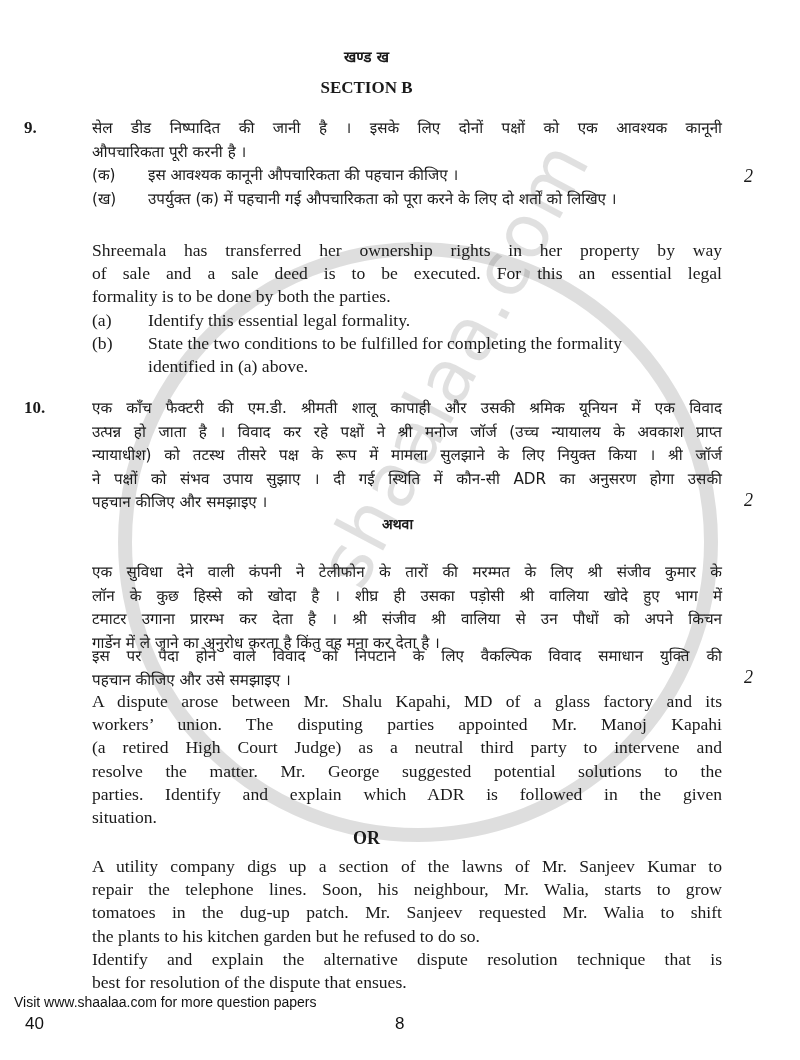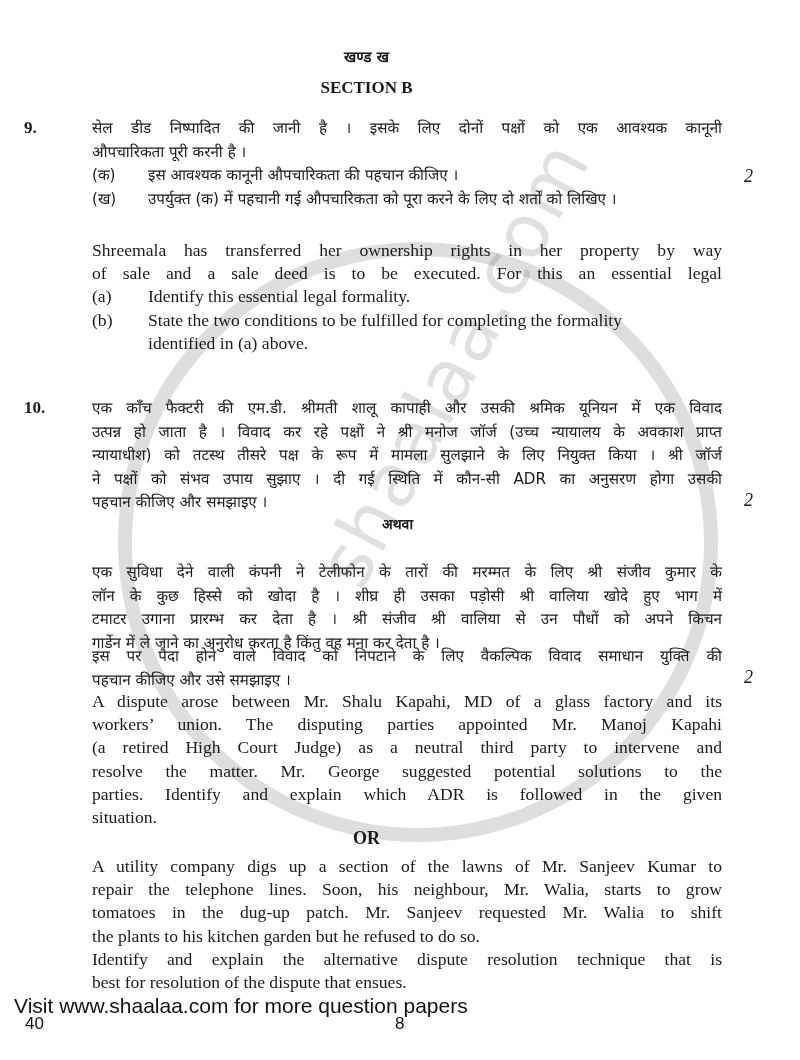--- a/index.html
+++ b/index.html
@@ -49,20 +49,21 @@
     <div class="sub">
       <span class="lbl">(ख)</span>
       <span style="white-space:nowrap">उपर्युक्त (क) में पहचानी गई औपचारिकता को पूरा करने के लिए दो शर्तों को लिखिए ।</span>
     </div>
   </div>
   <div class="marks" style="top:166px;">2</div>
 
   <div class="block en" style="top:239px;">
     <span class="line just">Shreemala has transferred her ownership rights in her property by way</span>
     <span class="line just">of sale and a sale deed is to be executed. For this an essential legal</span>
+    <span class="line">formality is to be done by both the parties.</span>
     <div class="sub">
       <span class="lbl">(a)</span>
       <span>Identify this essential legal formality.</span>
     </div>
     <div class="sub">
       <span class="lbl">(b)</span>
       <span>
         <span class="line just">State the two conditions to be fulfilled for completing the formality</span>
         <span class="line">identified in (a) above.</span>
       </span>
@@ -108,15 +109,15 @@
     <span class="line just">A utility company digs up a section of the lawns of Mr. Sanjeev Kumar to</span>
     <span class="line just">repair the telephone lines. Soon, his neighbour, Mr. Walia, starts to grow</span>
     <span class="line just">tomatoes in the dug-up patch. Mr. Sanjeev requested Mr. Walia to shift</span>
     <span class="line">the plants to his kitchen garden but he refused to do so.</span>
     <span class="line just">Identify and explain the alternative dispute resolution technique that is</span>
     <span class="line">best for resolution of the dispute that ensues.</span>
   </div>
 
   <div class="footer" style="left:25px; top:1014px;">40</div>
   <div class="footer" style="left:395px; top:1014px;">8</div>
-  <div class="footer" style="left:14px; top:994px; font-size:21px;">Visit www.shaalaa.com for more question papers</div>
+  <div class="footer" style="left:14px; top:994px; font-size:14px;">Visit www.shaalaa.com for more question papers</div>
 
 </div>
 
 </body></html>

